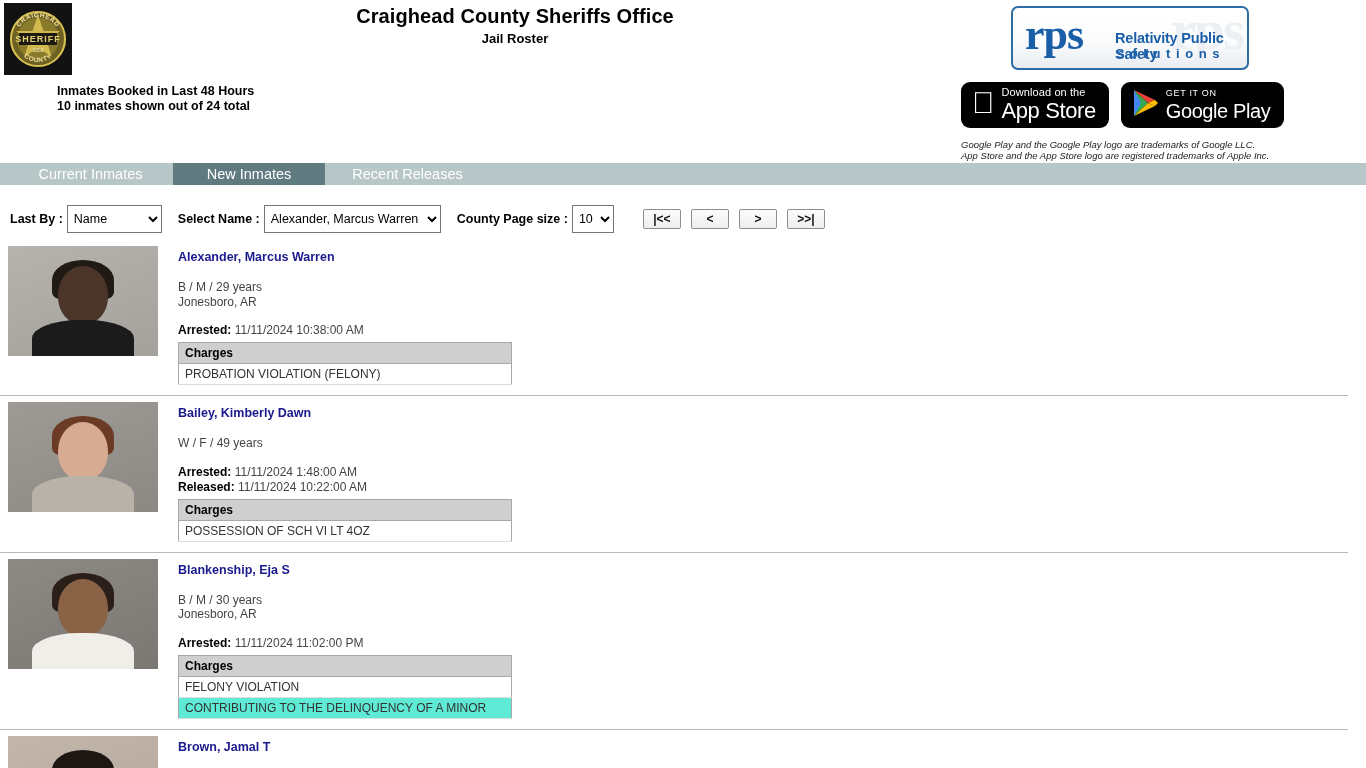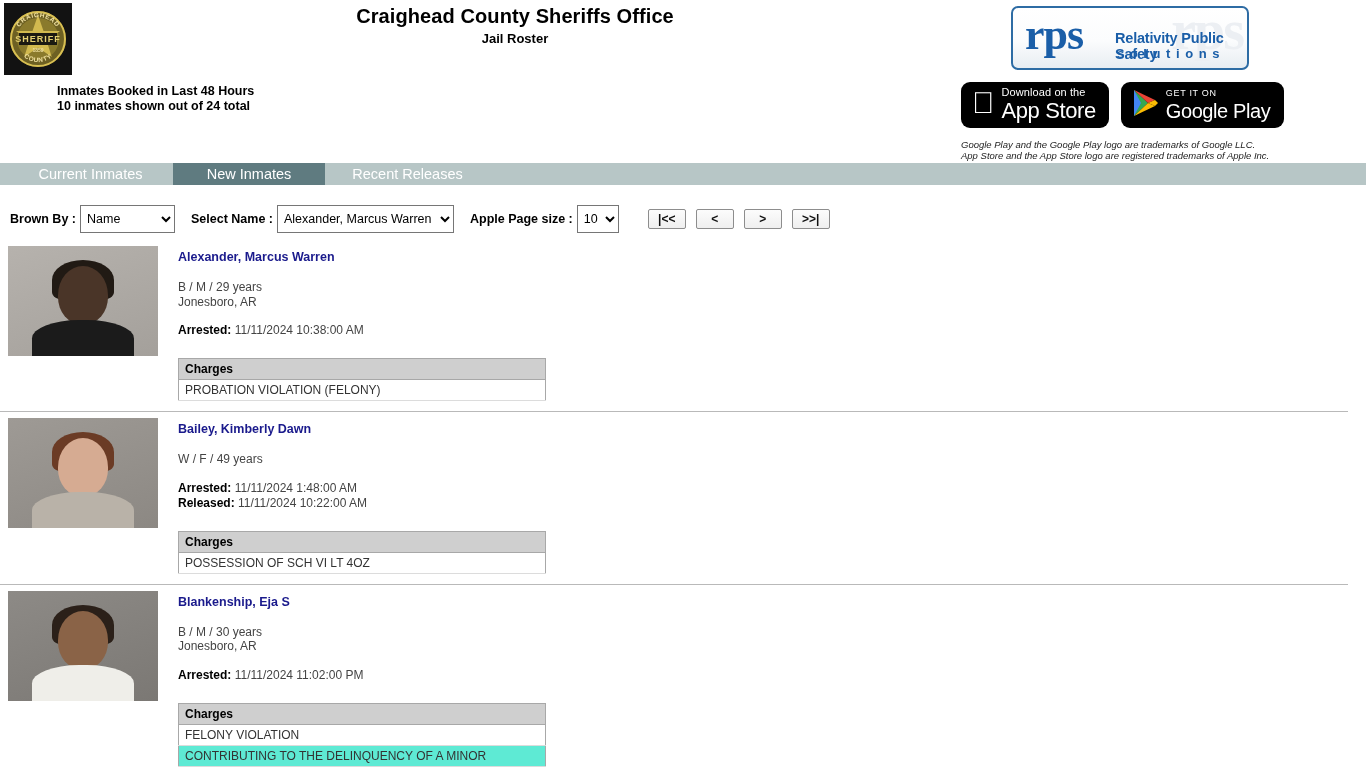--- a/index.html
+++ b/index.html
@@ -160,21 +160,21 @@
   .inmate-name {
     color: #1a1a8c; font-size: 12.5px; font-weight: bold;
     text-decoration: none; cursor: pointer; display: inline-block;
   }
   .demo {
     margin-top: 15px; font-size: 12px; color: #444; line-height: 14.5px;
   }
   .dates { margin-top: 14px; font-size: 12px; color: #444; line-height: 15px; }
   .dates b { color: #000; }
   .charges-table {
-    margin-top: 20px; width: 368px;
+    margin-top: 4px; width: 334px;
     border-collapse: collapse; border: 1px solid #a8a8a8;
   }
   .charges-table th {
     background: #cfcfcf; text-align: left;
     font-size: 12px; font-weight: bold; color: #000;
     padding: 3px 6px; border-bottom: 1px solid #a8a8a8;
   }
   .charges-table td {
     font-size: 12px; color: #333; padding: 3px 6px;
     border-bottom: 1px solid #dcdcdc;
@@ -272,31 +272,31 @@
     </div>
     <div class="tab w2 active">
       <span>New Inmates</span>
     </div>
     <div class="tab w3">
       <span>Recent Releases</span>
     </div>
   </div>
 
   <div class="controls">
-    <span class="ctl-label">Brown By :</span>
+    <span class="ctl-label">Last By :</span>
     <select class="sort-by">
       <option>Name</option>
     </select>
 
     <span class="ctl-label" style="margin-left:16px">Select Name :</span>
     <select class="sel-name">
       <option>Alexander, Marcus Warren</option>
     </select>
 
-    <span class="ctl-label" style="margin-left:16px">Apple Page size :</span>
+    <span class="ctl-label" style="margin-left:16px">County Page size :</span>
     <select class="page-size">
       <option>10</option>
     </select>
 
     <div class="pager">
       <div class="pg-btn">|&lt;&lt;</div>
       <div class="pg-btn">&lt;</div>
       <div class="pg-btn">&gt;</div>
       <div class="pg-btn">&gt;&gt;|</div>
     </div>

